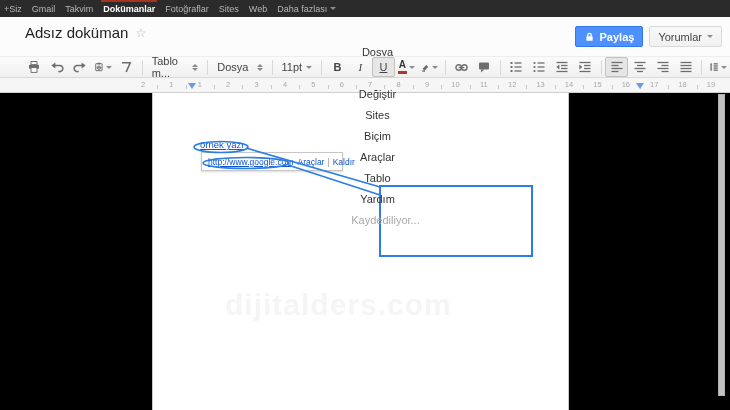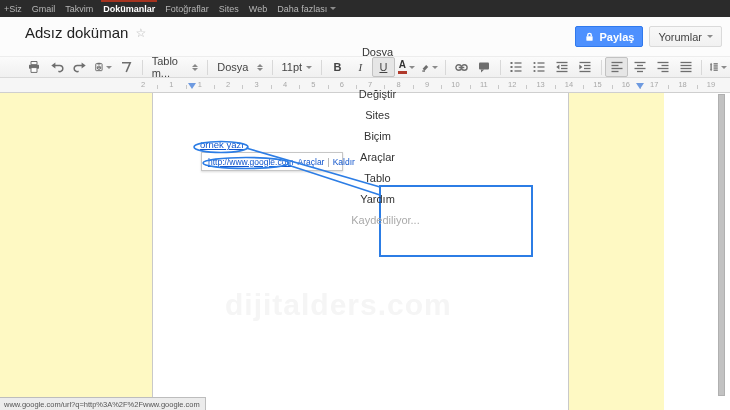--- a/index.html
+++ b/index.html
@@ -55,21 +55,21 @@
 
   
   .ruler{position:absolute;top:78px;left:0;width:730px;height:14px;background:#f6f6f6;
          border-bottom:1px solid #cfcfcf;z-index:20;}
   .ruler-num{position:absolute;top:2px;transform:translateX(-50%);font-size:7.5px;color:#a8a8a8;}
   .ruler-tick{position:absolute;bottom:3px;width:1px;height:4px;background:#c8c8c8;}
   .ruler-marker{position:absolute;top:5px;width:0;height:0;border-left:4px solid transparent;
                 border-right:4px solid transparent;border-top:6px solid #6e9ae0;cursor:pointer;}
 
   
-  .canvas{position:absolute;top:92px;left:0;width:664px;height:318px;background:#fef9c3;overflow:hidden;}
+  .canvas{position:absolute;top:92px;left:0;width:730px;height:318px;background:#000000;overflow:hidden;}
   .page{position:absolute;left:152px;top:0;width:415px;height:318px;background:#fff;
         border-left:1px solid #c9c9c9;border-right:1px solid #c9c9c9;border-top:1px solid #c9c9c9;cursor:text;}
   .watermark{position:absolute;left:225px;top:188px;font-size:30px;font-weight:bold;color:#f5f5f5;
              letter-spacing:1px;z-index:1;user-select:none;}
   .doc-link{position:absolute;left:200px;top:47px;font-size:9.5px;color:var(--link-blue,#15c);
             text-decoration:underline;z-index:2;cursor:pointer;}
   .link-bubble{position:absolute;left:201px;top:60px;width:142px;height:19px;background:#fff;
                border:1px solid #c6c6c6;box-shadow:0 1px 2px rgba(0,0,0,.15);z-index:2;
                display:flex;align-items:center;white-space:nowrap;font-size:8.5px;padding-left:6px;box-sizing:border-box;}
   .lb-url{color:var(--link-blue,#15c);text-decoration:underline;cursor:pointer;}
@@ -390,15 +390,14 @@
       <line class="ann" x1="246" y1="56" x2="380" y2="95"></line>
       <line class="ann" x1="288" y1="73" x2="380" y2="103"></line>
       <ellipse class="ann" cx="221" cy="55" rx="27" ry="5.5"></ellipse>
       <ellipse class="ann" cx="246" cy="71" rx="43" ry="5.5"></ellipse>
       <rect class="ann-box" x="380" y="94" width="152" height="70"></rect>
     </svg>
 
   </div>
 
   <div class="scroll-thumb"></div>
-  <div class="statusbar">www.google.com/url?q=http%3A%2F%2Fwww.google.com</div>
 
 </div>
 
 </body></html>

